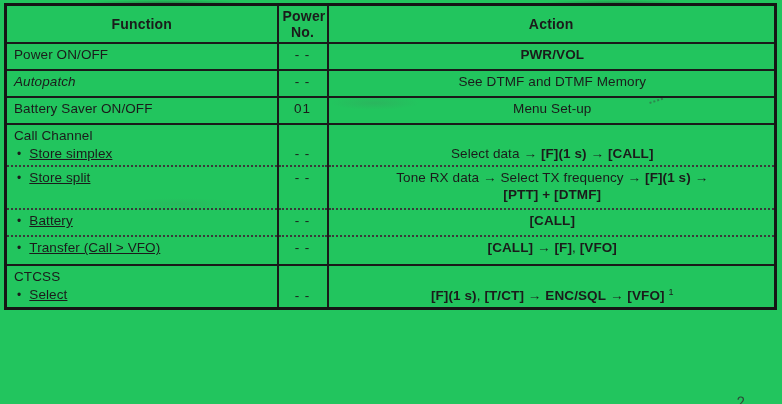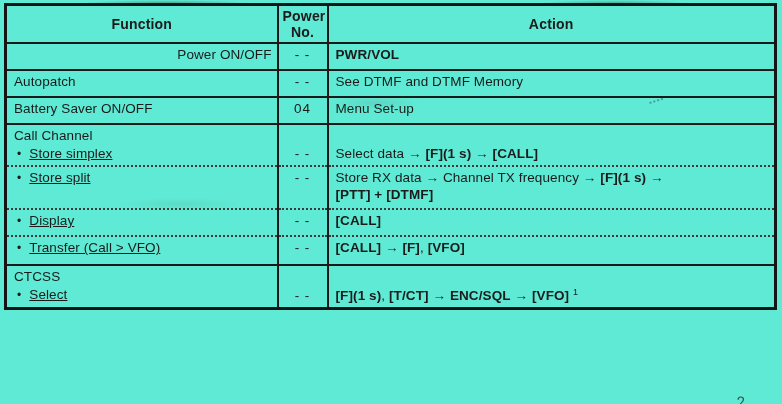--- a/index.html
+++ b/index.html
@@ -4,21 +4,21 @@
 <style>
   html, body { margin: 0; padding: 0; }
   body {
     width: 782px; height: 404px;
     position: relative; overflow: hidden;
     background: #faf9f5;
     font-family: "Liberation Sans", "DejaVu Sans", sans-serif;
     color: #1b1b1b;
   }
   
-  .page { position: absolute; inset: 0; background: #5eead4; }
+  .page { position: absolute; inset: 0; background: #22c55e; }
   .smudge { position: absolute; pointer-events: none; }
   .sm1 { left: 80px; top: 0; width: 170px; height: 6px;
          background: radial-gradient(ellipse at center, rgba(40,40,40,.35), rgba(0,0,0,0) 70%); }
   .sm2 { left: 540px; top: 0; width: 150px; height: 6px;
          background: radial-gradient(ellipse at center, rgba(40,40,40,.30), rgba(0,0,0,0) 70%); }
   .sm3 { left: 330px; top: 96px; width: 90px; height: 14px;
          background: radial-gradient(ellipse at center, rgba(90,90,90,.14), rgba(0,0,0,0) 70%); }
   .sm4 { left: 120px; top: 198px; width: 120px; height: 12px;
          background: radial-gradient(ellipse at center, rgba(90,90,90,.10), rgba(0,0,0,0) 70%); }
   .noise-mark { position: absolute; left: 648px; top: 92px; width: 14px; height: 8px;
@@ -49,21 +49,21 @@
     letter-spacing: .1px;
     overflow: hidden;
   }
   tr.sep-solid td { border-top: 2px solid #1a1a1a; }
   tr.sep-dotted td { border-top: 2px dotted #3a3a3a; }
   td.col-m { text-align: center; padding-left: 2px; padding-right: 2px; letter-spacing: 1px; }
   td.vb { vertical-align: bottom; padding-bottom: 3px; }
   .group-label { margin-bottom: 1px; }
   .bullet-line { white-space: nowrap; text-decoration: underline; }
   .dot { display: inline-block; margin: 0 8px 0 3px; font-size: 12px; }
-  .aline { white-space: nowrap; }
+  .aline { white-space: nowrap; text-align: center; }
   .b { font-weight: bold; }
   sup { font-size: 9px; line-height: 0; }
 </style>
 </head>
 <body>
 
 <div class="page">
   <div class="smudge sm1"></div>
   <div class="smudge sm2"></div>
   <div class="smudge sm3"></div>
@@ -77,69 +77,69 @@
     </colgroup>
     <thead>
       <tr>
         <th>Function</th>
         <th>Power No.</th>
         <th>Action</th>
       </tr>
     </thead>
     <tbody>
         <tr class="sep-solid">
-          <td class="col-f" style="height: 21px; text-align: right;">
+          <td class="col-f" style="height: 21px;">
             <div>Power ON/OFF</div>
           </td>
           <td class="col-m">- -</td>
           <td class="col-a">
             <div class="aline"><span class="b">PWR/VOL</span></div>
           </td>
         </tr>
         <tr class="sep-solid">
-          <td class="col-f" style="height: 21px;">
+          <td class="col-f" style="height: 21px; font-style: italic;">
             <div>Autopatch</div>
           </td>
           <td class="col-m">- -</td>
           <td class="col-a">
             <div class="aline"><span>See DTMF and DTMF Memory</span></div>
           </td>
         </tr>
         <tr class="sep-solid">
           <td class="col-f" style="height: 21px;">
             <div>Battery Saver ON/OFF</div>
           </td>
-          <td class="col-m">04</td>
+          <td class="col-m">01</td>
           <td class="col-a">
             <div class="aline"><span>Menu Set-up</span></div>
           </td>
         </tr>
         <tr class="sep-solid">
           <td class="col-f" style="height: 36px;">
             <div class="group-label">Call Channel</div>
             <div class="bullet-line"><span class="dot">•</span><span>Store simplex</span></div>
           </td>
           <td class="col-m vb">- -</td>
           <td class="col-a vb">
             <div class="aline"><span>Select data → </span><span class="b">[F](1 s)</span><span> → </span><span class="b">[CALL]</span></div>
           </td>
         </tr>
         <tr class="sep-dotted">
           <td class="col-f" style="height: 37px;">
             <div class="bullet-line"><span class="dot">•</span><span>Store split</span></div>
           </td>
           <td class="col-m">- -</td>
           <td class="col-a">
-            <div class="aline"><span>Store RX data → Channel TX frequency → </span><span class="b">[F](1 s)</span><span> →</span></div>
+            <div class="aline"><span>Tone RX data → Select TX frequency → </span><span class="b">[F](1 s)</span><span> →</span></div>
             <div class="aline"><span class="b">[PTT] + [DTMF]</span></div>
           </td>
         </tr>
         <tr class="sep-dotted">
           <td class="col-f" style="height: 21px;">
-            <div class="bullet-line"><span class="dot">•</span><span>Display</span></div>
+            <div class="bullet-line"><span class="dot">•</span><span>Battery</span></div>
           </td>
           <td class="col-m">- -</td>
           <td class="col-a">
             <div class="aline"><span class="b">[CALL]</span></div>
           </td>
         </tr>
         <tr class="sep-dotted">
           <td class="col-f" style="height: 23px;">
             <div class="bullet-line"><span class="dot">•</span><span>Transfer (Call &gt; VFO)</span></div>
           </td>

